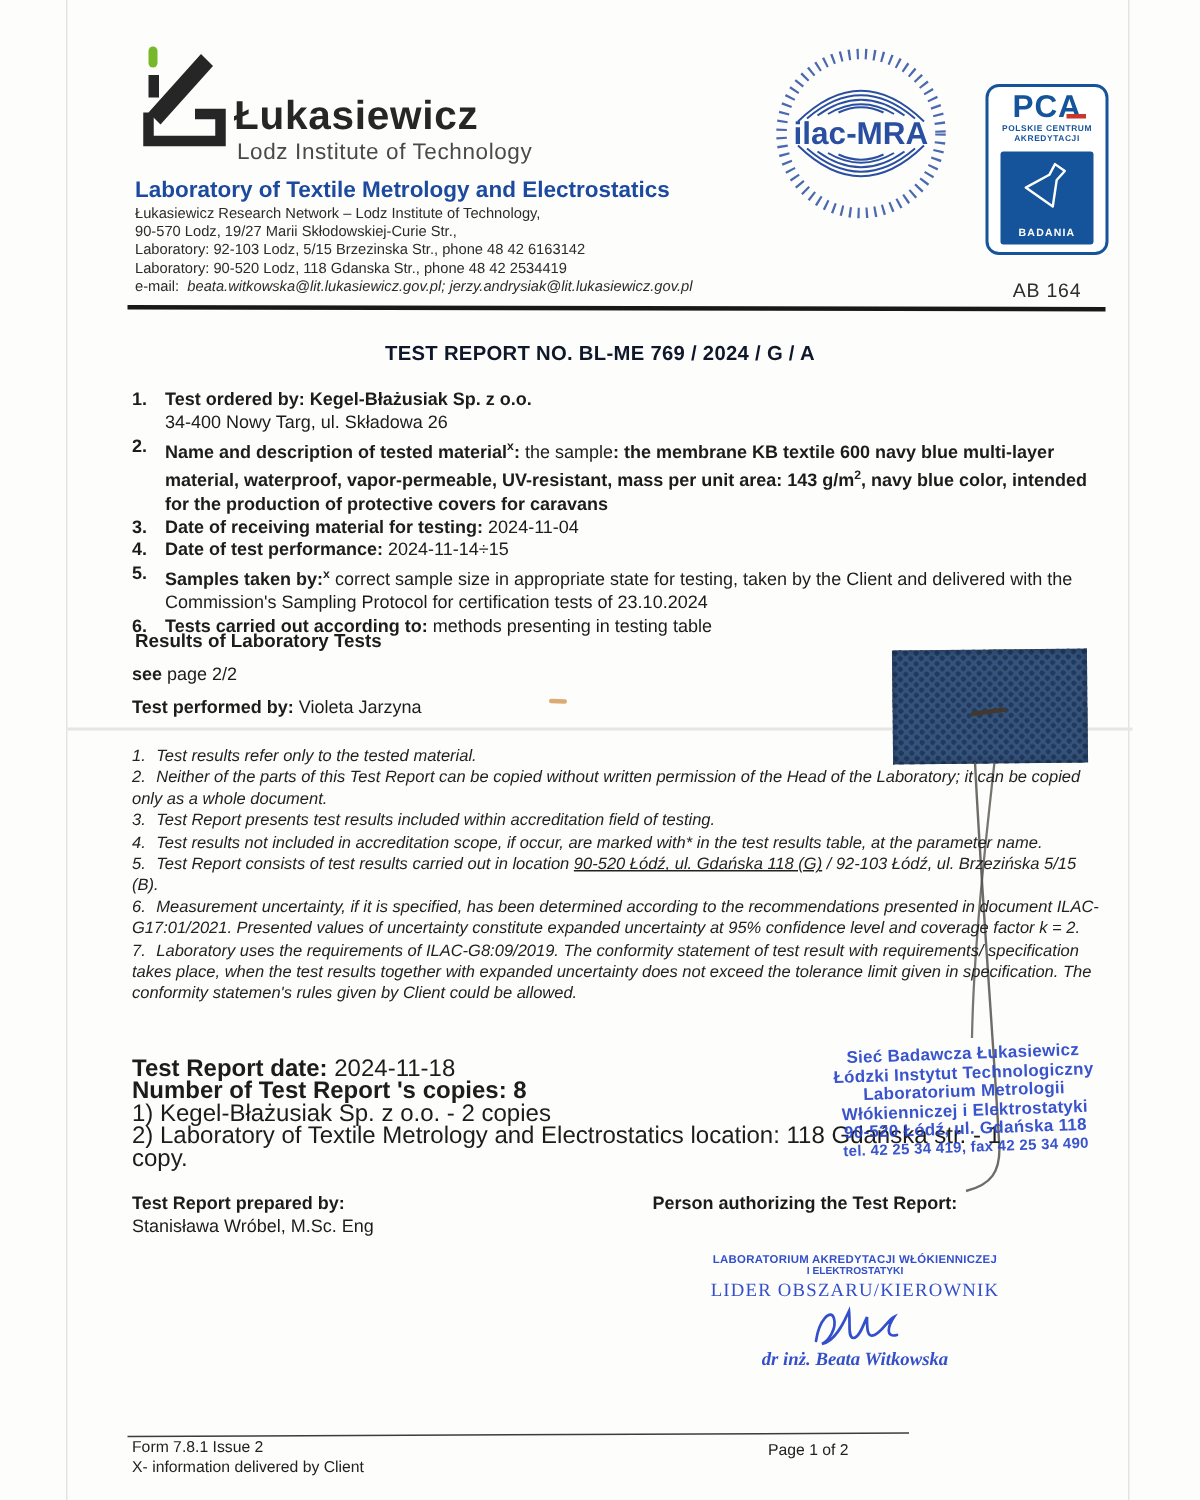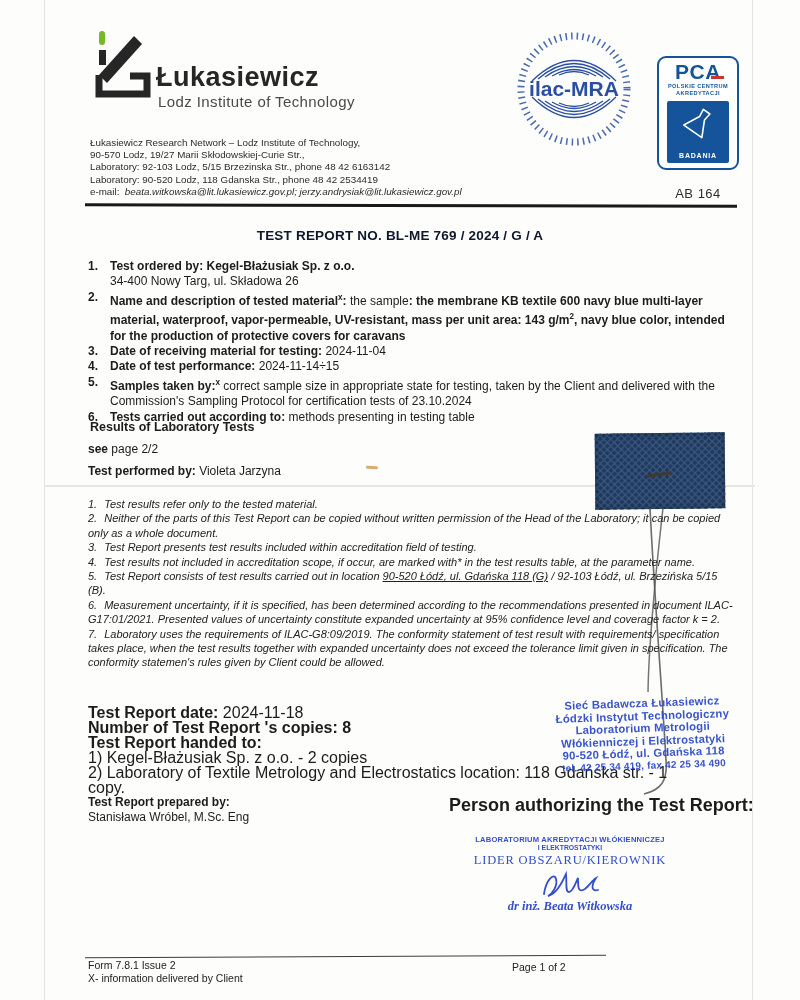--- a/index.html
+++ b/index.html
@@ -41,21 +41,21 @@
           background-size:7px 7px,7px 7px;background-position:0 0,3.5px 3.5px;
           box-shadow:inset 0 0 6px rgba(10,20,40,.5);}
   .staple{position:absolute;left:52px;top:40px;width:24px;height:2.6px;background:#42382c;transform:rotate(-7deg);border-radius:2px;}
   .threads{position:absolute;left:560px;top:430px;width:220px;height:375px;pointer-events:none;}
   
   .info{position:absolute;left:88px;top:705px;width:612px;font-size:16px;line-height:15px;}
   .stamp-addr{position:absolute;left:536px;top:697px;width:214px;text-align:center;color:#2946c8;
               font-weight:bold;transform:rotate(-2deg);line-height:12.6px;letter-spacing:.2px;opacity:.92;}
   .stamp-addr .s1{font-size:11.3px;} .stamp-addr .s2{font-size:10px;}
   .prepared{position:absolute;left:88px;top:795px;font-size:12px;line-height:15px;}
-  .authorizing{position:absolute;left:449px;top:795px;font-size:18px;font-weight:bold;}
+  .authorizing{position:absolute;left:435px;top:795px;font-size:12px;font-weight:bold;}
   .auth-stamp{position:absolute;left:452px;top:835px;width:236px;text-align:center;color:#2946c8;opacity:.95;}
   .auth-stamp .a1{font-size:7.6px;font-weight:bold;letter-spacing:.2px;}
   .auth-stamp .a2{font-size:6.8px;font-weight:bold;}
   .auth-stamp .a3{font-family:"Liberation Serif",serif;font-size:12.5px;letter-spacing:.8px;margin-top:2px;}
   .auth-stamp .a4{font-family:"Liberation Serif",serif;font-style:italic;font-weight:bold;font-size:12.5px;margin-top:1px;}
   .sig{margin:2px 0 0 88px;display:block;}
   
   .ilac{position:absolute;left:517px;top:32px;}
   .pca-wrap{position:absolute;left:656px;top:40px;width:84px;text-align:center;}
   .pca-badge{width:78px;border:2px solid #15549a;border-radius:9px;background:#fff;padding:4px 0 5px 0;margin:16px auto;}
@@ -80,20 +80,21 @@
   <svg class="abs" style="left:88px;top:28px;" width="72" height="78" viewBox="0 0 72 78">
     <rect x="11" y="3" width="6" height="14" rx="3" fill="#76b82a"></rect>
     <rect x="11" y="22" width="7" height="15" fill="#262626"></rect>
     <polygon points="46,8 54,16 19,55 11,47" fill="#262626"></polygon>
     <polyline points="11,47 11,66 59,66 59,48 42,48" fill="none" stroke="#262626" stroke-width="7"></polyline>
   </svg>
 
   <div class="abs brand" style="left:156px;top:62px;">Łukasiewicz</div>
   <div class="abs brand-sub" style="left:158px;top:93px;">Lodz Institute of Technology</div>
 
+  <div class="abs lab-title" style="left:90px;top:118px;">Laboratory of Textile Metrology and Electrostatics</div>
 
   <div class="abs addr" style="left:90px;top:137px;">
     <div>Łukasiewicz Research Network – Lodz Institute of Technology,</div>
     <div>90-570 Lodz, 19/27 Marii Skłodowskiej-Curie Str.,</div>
     <div>Laboratory: 92-103 Lodz, 5/15 Brzezinska Str., phone 48 42 6163142</div>
     <div>Laboratory: 90-520  Lodz, 118 Gdanska Str., phone 48 42 2534419</div>
     <div><span>e-mail:</span>&nbsp;&nbsp;<span class="em">beata.witkowska@lit.lukasiewicz.gov.pl;  jerzy.andrysiak@lit.lukasiewicz.gov.pl</span></div>
   </div>
 
   <svg class="ilac" width="114" height="114" viewBox="0 0 114 114">
@@ -190,21 +191,20 @@
     <p><span class="nn">3.</span><span>Test Report presents test results included within accreditation  field of testing.</span></p>
     <p><span class="nn">4.</span><span>Test results not included in accreditation scope, if occur, are marked with* in the test results table, at the parameter name.</span></p>
     <p><span class="nn">5.</span><span>Test Report consists of test results carried out in location </span><span class="ul">90-520 Łódź, ul. Gdańska 118 (G)</span><span> / 92-103 Łódź, ul. Brzezińska 5/15 (B).</span></p>
     <p><span class="nn">6.</span><span>Measurement uncertainty, if it is specified, has been determined according to the recommendations presented in document ILAC-G17:01/2021. Presented values of uncertainty constitute expanded uncertainty at 95% confidence level  and coverage factor k = 2.</span></p>
     <p><span class="nn">7.</span><span>Laboratory uses the requirements of ILAC-G8:09/2019. The conformity statement of test result with requirements/ specification takes place, when the test results together with expanded uncertainty does not exceed the tolerance limit given in specification. The conformity statemen's rules given by Client could be allowed.</span></p>
   </div>
 
   <div class="info">
     <div><span class="b">Test Report date:</span><span> 2024-11-18</span></div>
     <div class="b">Number of Test Report 's copies: 8</div>
-    <div class="b">Test Report handed to:</div>
     <div>1) Kegel-Błażusiak Sp. z o.o. - 2 copies</div>
     <div>2) Laboratory of Textile Metrology and Electrostatics location: 118 Gdańska str. - 1 copy.</div>
   </div>
 
   <div class="stamp-addr">
     <div class="s1">Sieć Badawcza Łukasiewicz</div>
     <div class="s1">Łódzki Instytut Technologiczny</div>
     <div class="s1">Laboratorium Metrologii</div>
     <div class="s1">Włókienniczej i Elektrostatyki</div>
     <div class="s1">90-520 Łódź, ul. Gdańska 118</div>

